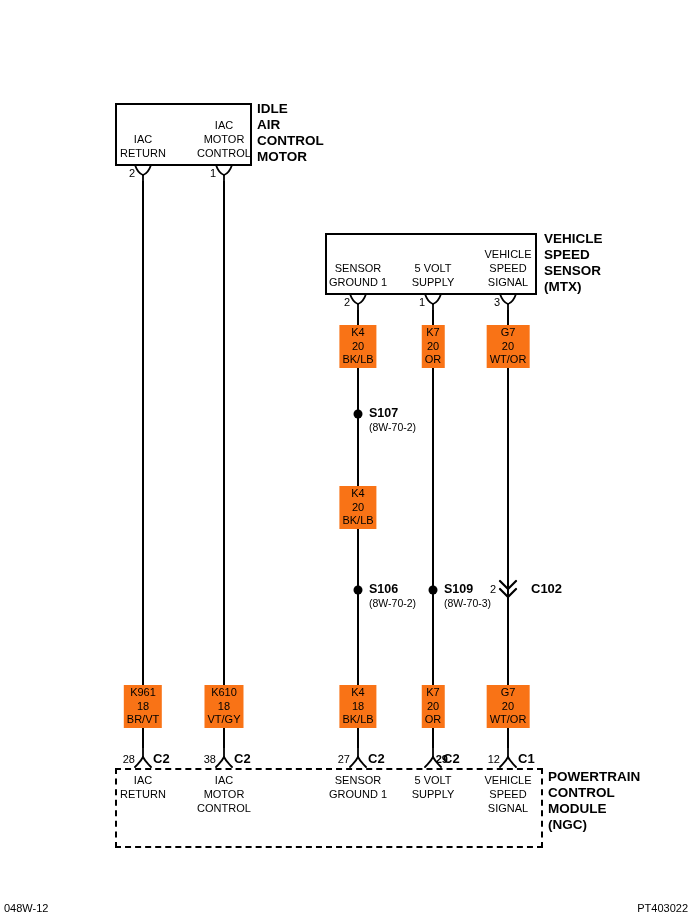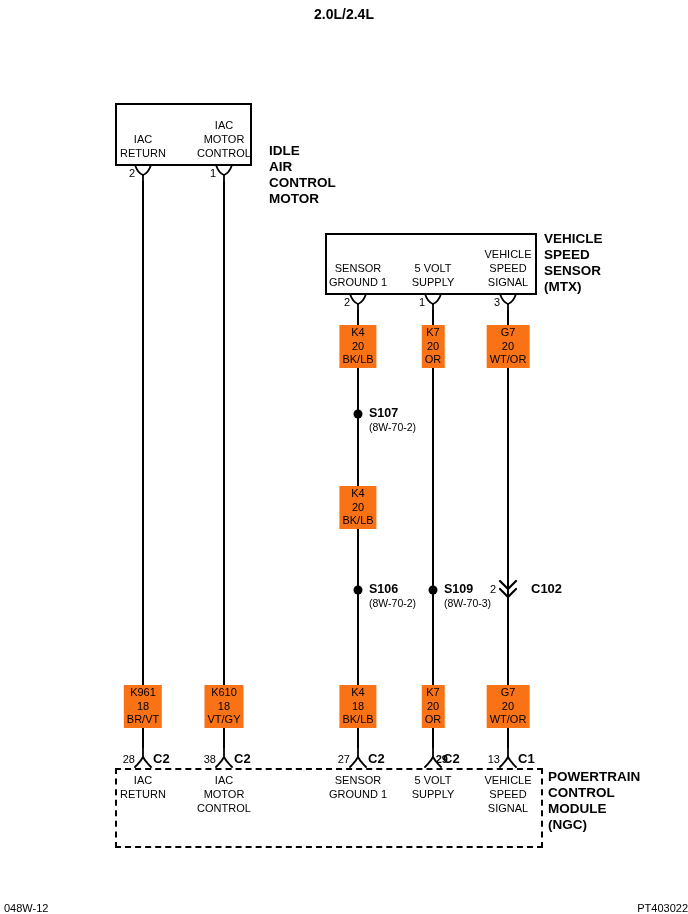--- a/index.html
+++ b/index.html
@@ -22,21 +22,20 @@
   .splice-name{position:absolute;font-weight:700;font-size:12.5px;z-index:3;white-space:nowrap;}
   .splice-ref{position:absolute;font-size:10.5px;z-index:3;white-space:nowrap;}
   .footer-left{position:absolute;left:4px;top:902px;font-size:11px;z-index:4;text-align:center;}
   .footer-right{position:absolute;right:0;top:902px;font-size:11px;z-index:4;}
   svg.pin-sym{position:absolute;z-index:3;}
 </style>
 </head>
 <body>
 
 <div class="canvas">
-  <div class="title">2.0L/2.4L</div>
   <div id="diagram">
       <div class="wire" style="left: 142px; top: 181px; height: 567px;"></div>
       <div class="wire" style="left: 223px; top: 181px; height: 567px;"></div>
       <div class="wire" style="left: 357px; top: 310px; height: 438px;"></div>
       <div class="wire" style="left: 432px; top: 310px; height: 438px;"></div>
       <div class="wire" style="left: 507px; top: 310px; height: 438px;"></div>
       <div class="wlabel" style="left: 358px; top: 325px;">
         <div>K4</div>
         <div>20</div>
         <div>BK/LB</div>
@@ -75,21 +74,21 @@
         <div>K7</div>
         <div>20</div>
         <div>OR</div>
       </div>
       <div class="wlabel" style="left: 508px; top: 685px;">
         <div>G7</div>
         <div>20</div>
         <div>WT/OR</div>
       </div>
       <div class="box" style="left: 115px; top: 103px; width: 137px; height: 63px;"></div>
-      <div class="comp-name" style="left: 269px; top: 101px; margin-top: 42px;">
+      <div class="comp-name" style="left: 257px; top: 101px;">
         <div>IDLE</div>
         <div>AIR</div>
         <div>CONTROL</div>
         <div>MOTOR</div>
       </div>
       <div class="pin-label" style="left: 143px; top: 132px;">
         <div>IAC</div>
         <div>RETURN</div>
       </div>
       <svg width="22" height="16" viewBox="0 0 22 16" class="pin-sym" style="left: 132px; top: 165px;">
@@ -212,21 +211,21 @@
       <div class="conn-name" style="left: 443px; top: 751px;">C2</div>
       <div class="pin-label" style="left: 433px; top: 773px;">
         <div>5 VOLT</div>
         <div>SUPPLY</div>
       </div>
       <svg width="22" height="20" viewBox="0 0 22 20" class="pin-sym" style="left: 497px; top: 748px;">
         <path d="M11,0 L11,9" fill="none" stroke="#000000" stroke-width="1.8" stroke-linecap="round"></path>
         <path d="M11,9 C9,13 6,16 3,19" fill="none" stroke="#000000" stroke-width="1.8" stroke-linecap="round"></path>
         <path d="M11,9 C13,13 16,16 19,19" fill="none" stroke="#000000" stroke-width="1.8" stroke-linecap="round"></path>
       </svg>
-      <div class="pin-num" style="left: 476px; top: 753px;">13</div>
+      <div class="pin-num" style="left: 476px; top: 753px;">12</div>
       <div class="conn-name" style="left: 518px; top: 751px;">C1</div>
       <div class="pin-label" style="left: 508px; top: 773px;">
         <div>VEHICLE</div>
         <div>SPEED</div>
         <div>SIGNAL</div>
       </div>
     </div>
   <div class="footer-left">048W-12</div>
   <div class="footer-right">PT403022</div>
 </div>

